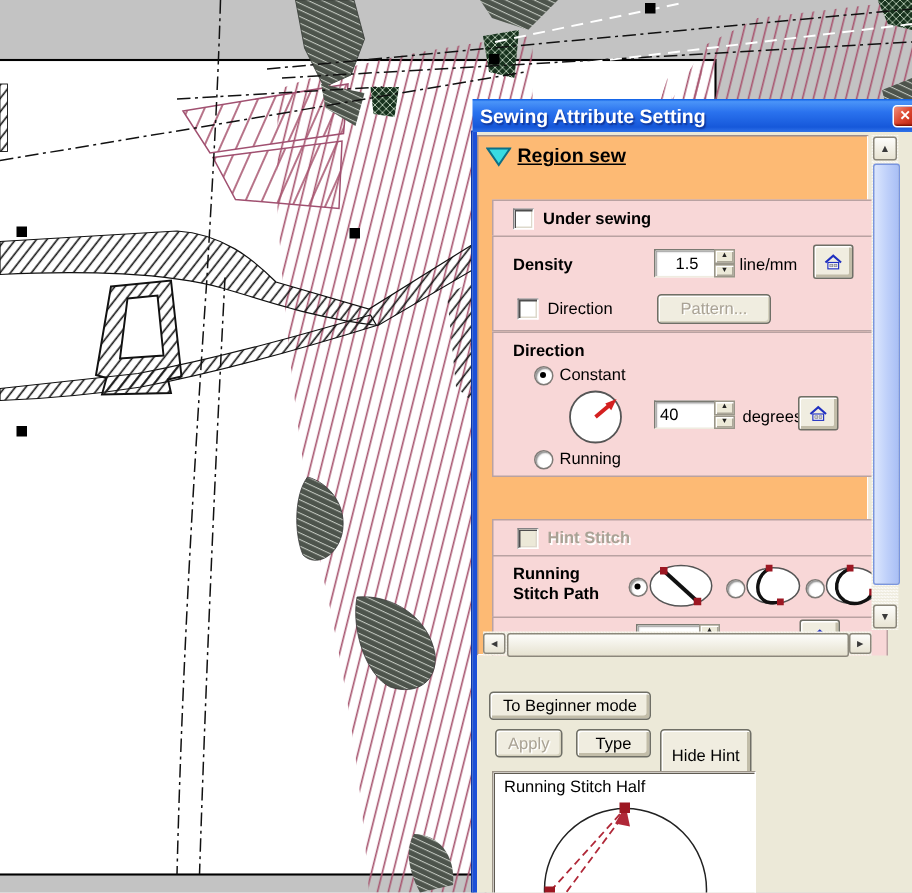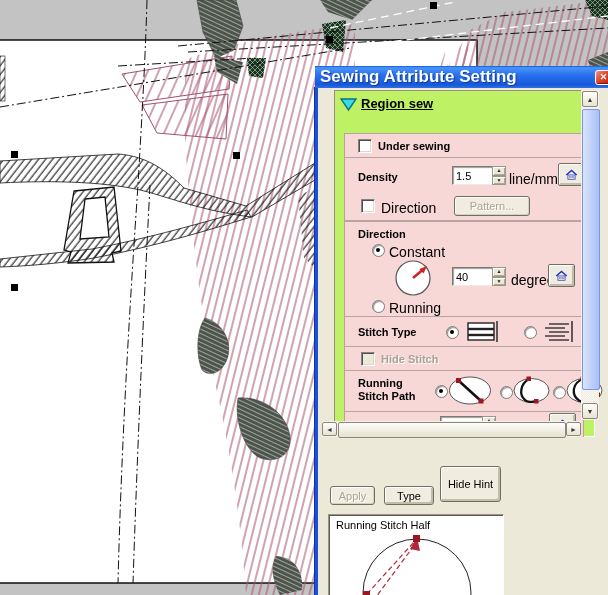--- a/index.html
+++ b/index.html
@@ -5,31 +5,31 @@
   html,body{margin:0;padding:0;}
   body{width:608px;height:595px;overflow:hidden;position:relative;background:#c3c3c3;
        font-family:"Liberation Sans","DejaVu Sans",sans-serif;-webkit-font-smoothing:none;}
   .abs{position:absolute;}
   
   #dialog{left:315px;top:88px;width:292px;height:520px;background:#ece9d8;
           border:3px solid #1c50d8;border-top:none;box-shadow:0 0 0 1px #0a37a8;}
   #titlebar{left:-3px;top:-22px;width:292px;height:22px;padding:0 5px;box-sizing:content-box;
             background:linear-gradient(180deg,#0a5be4 0%,#4a94f8 8%,#2a72ee 40%,#1658da 85%,#2f71e8 100%);
             display:flex;align-items:center;}
-  #title{color:#fff;font-size:17px;font-weight:bold;text-shadow:1px 1px 1px #10369c;white-space:nowrap;}
+  #title{color:#fff;font-size:13px;font-weight:bold;text-shadow:1px 1px 1px #10369c;white-space:nowrap;}
   #closebtn{margin-left:auto;width:17px;height:15px;border:1px solid #fff;border-radius:3px;
             background:linear-gradient(135deg,#f2927e 0%,#dd4830 45%,#b81e0c 100%);
             color:#fff;font-size:9px;font-weight:bold;display:flex;align-items:center;justify-content:center;
             box-shadow:inset -1px -1px 1px #7e1202;}
   
-  #pinkarea{left:16px;top:2px;width:259px;height:345px;background:#bef264;
+  #pinkarea{left:0;top:2px;width:259px;height:345px;background:#fdba74;
             border:1px solid;border-color:#9c8d8d #fffefe #fffefe #9c8d8d;}
-  .grp{position:absolute;left:9px;width:238px;border:1px solid #b9a2a2;background:#f8d7d7;}
+  .grp{position:absolute;left:9px;width:238px;border:1px solid #b9a2a2;background:#f8d7d7;padding-left:24px;}
   .lbl{position:absolute;font-size:11px;font-weight:bold;color:#000;white-space:nowrap;}
-  .txt{position:absolute;font-size:14px;color:#000;white-space:nowrap;}
+  .txt{position:absolute;font-size:11px;color:#000;white-space:nowrap;}
   .dis{color:#a9a295;text-shadow:1px 1px 0 #fff;}
   .edit{position:absolute;background:#fff;border:1px solid;border-color:#7a7a72 #efece0 #efece0 #7a7a72;
         box-shadow:inset 1px 1px 1px rgba(64,64,64,.5);font:11px "Liberation Sans",sans-serif;padding:0 0 0 3px;}
   .spin{position:absolute;width:14px;display:flex;flex-direction:column;}
   .spin .sb{flex:1;background:#ece9d8;border:1px solid #9a968a;box-shadow:inset 1px 1px 0 #fff,inset -1px -1px 0 #aca899;
             font-size:5px;line-height:5px;color:#222;text-align:center;padding:0;overflow:hidden;}
   .chk{position:absolute;width:12px;height:12px;background:#fff;border:1px solid;border-color:#848284 #fff #fff #848284;
        box-shadow:inset 1px 1px 0 #4e4e4e,inset -1px -1px 0 #ddd9cc;}
   .chk.off2{background:#ece9d8;}
   .radio{position:absolute;width:11px;height:11px;border-radius:50%;background:#fff;border:1px solid #7e7a76;
@@ -148,21 +148,21 @@
       <span class="lbl" style="left:21px;top:1px;font-size:13px;text-decoration:underline">Region sew</span>
     </div>
 
     <div class="grp" style="top:42px;height:24px">
       <span class="chk" style="left:13px;top:5px"></span>
       <span class="lbl" style="left:33px;top:6px">Under sewing</span>
     </div>
 
     <div class="grp" style="top:66px;height:62px">
       <span class="lbl" style="left:13px;top:13px">Density</span>
-      <input class="edit" style="left: 107px; top: 8px; width: 36px; height: 17px;" value="1.5">
+      <input class="edit" style="left: 107px; top: 8px; width: 36px; height: 17px; text-align: center;" value="1.5">
       <span class="spin" style="left:147px;top:8px;height:19px">
         <button class="sb">▲</button>
         <button class="sb">▼</button>
       </span>
       <span class="txt" style="left:164px;top:13px">line/mm</span>
       <button class="homebtn" style="left:213px;top:5px">
         <svg width="20" height="16" viewBox="0 0 20 16">
           <path d="M2,8 L10,1 L18,8" fill="none" stroke="#2030c0" stroke-width="2.2"></path>
           <rect x="4.5" y="8" width="11" height="6.5" fill="#fff" stroke="#2030c0" stroke-width="1.2"></rect>
           <rect x="6.5" y="9.8" width="3" height="2.6" fill="#c9c9d9" stroke="#777" stroke-width="0.6"></rect>
@@ -194,45 +194,24 @@
           <path d="M2,8 L10,1 L18,8" fill="none" stroke="#2030c0" stroke-width="2.2"></path>
           <rect x="4.5" y="8" width="11" height="6.5" fill="#fff" stroke="#2030c0" stroke-width="1.2"></rect>
           <rect x="6.5" y="9.8" width="3" height="2.6" fill="#c9c9d9" stroke="#777" stroke-width="0.6"></rect>
           <rect x="10.8" y="9.8" width="3" height="2.6" fill="#c9c9d9" stroke="#777" stroke-width="0.6"></rect>
         </svg>
       </button>
       <span class="radio" style="left:27px;top:78px"></span>
       <span class="txt" style="left:44px;top:78px">Running</span>
     </div>
 
-    <div class="grp" style="top:225px;height:30px">
-      <span class="lbl" style="left:13px;top:9px">Stitch Type</span>
-      <span class="radio on" style="left:101px;top:9px"></span>
-      <svg class="abs" style="left:121px;top:3px" width="34" height="24" viewBox="0 0 34 24">
-        <rect x="2" y="3" width="26" height="17" fill="#fff" stroke="#222" stroke-width="1.4"></rect>
-        <line x1="2" y1="9" x2="28" y2="9" stroke="#222" stroke-width="2.4"></line>
-        <line x1="2" y1="15" x2="28" y2="15" stroke="#222" stroke-width="2.4"></line>
-        <line x1="31" y1="1" x2="31" y2="22" stroke="#222" stroke-width="1.4"></line>
-      </svg>
-      <span class="radio" style="left:179px;top:9px"></span>
-      <svg class="abs" style="left:197px;top:3px" width="34" height="24" viewBox="0 0 34 24">
-        <g stroke="#222" stroke-width="1.3">
-          <line x1="7" y1="4" x2="27" y2="4"></line>
-          <line x1="3" y1="8" x2="23" y2="8"></line>
-          <line x1="7" y1="12" x2="27" y2="12"></line>
-          <line x1="3" y1="16" x2="23" y2="16"></line>
-          <line x1="7" y1="20" x2="27" y2="20"></line>
-          <line x1="30" y1="1" x2="30" y2="22" stroke-width="1.4"></line>
-        </g>
-      </svg>
-    </div>
 
     <div class="grp" style="top:255px;height:24px">
       <span class="chk off2" style="left:16px;top:5px"></span>
-      <span class="lbl dis" style="left:36px;top:6px">Hide Stitch</span>
+      <span class="lbl dis" style="left:36px;top:6px">Hint Stitch</span>
     </div>
 
     <div class="grp" style="top:279px;height:41px">
       <span class="lbl" style="left:13px;top:6px">Running</span>
       <span class="lbl" style="left:13px;top:19px">Stitch Path</span>
       <span class="radio on" style="left:90px;top:14px"></span>
       <svg class="abs" style="left:102px;top:3px" width="46" height="33" viewBox="0 0 46 33">
         <ellipse cx="23" cy="16.5" rx="20.5" ry="13.5" fill="#fff" stroke="#555" stroke-width="1"></ellipse>
         <line x1="12" y1="7" x2="34" y2="27" stroke="#111" stroke-width="2.6"></line>
         <rect x="9" y="4" width="5" height="5" fill="#9c1722"></rect>
@@ -280,23 +259,24 @@
     </div>
     <button class="sBtn" style="left:1px;top:313px;width:16px;height:16px">▼</button>
   </div>
 
   <div class="sbarH" style="left:4px;top:333px;width:259px">
     <button class="sBtn" style="left:0;top:1px;width:15px;height:14px">◄</button>
     <div class="thumbH" style="left:16px;width:226px"></div>
     <button class="sBtn" style="left:244px;top:1px;width:15px;height:14px">►</button>
   </div>
 
+  <button class="btn" style="left:8px;top:373px;width:108px;height:19px">To Beginner mode</button>
   <button class="btn disab" style="left:12px;top:398px;width:45px;height:19px">Apply</button>
   <button class="btn" style="left:66px;top:398px;width:50px;height:19px">Type</button>
-  <button class="btn" style="left:122px;top:378px;width:61px;height:36px">Hide Hint</button>
+  <button class="btn" style="left:122px;top:398px;width:61px;height:36px">Hide Hint</button>
 
   <div class="abs" id="hintpanel">
     <span id="hinttitle">Running Stitch Half</span>
     <svg class="abs" style="left:0;top:0" width="172" height="138" viewBox="0 0 172 138">
       <circle cx="88" cy="78" r="54" fill="none" stroke="#222" stroke-width="1"></circle>
       <g stroke="#b02838" stroke-width="1.2" stroke-dasharray="5 3" fill="none">
         <line x1="38" y1="79" x2="85" y2="27"></line>
         <line x1="44" y1="86" x2="87" y2="28"></line>
       </g>
       <polygon points="88,22 81,34 91,36" fill="#b02838"></polygon>

